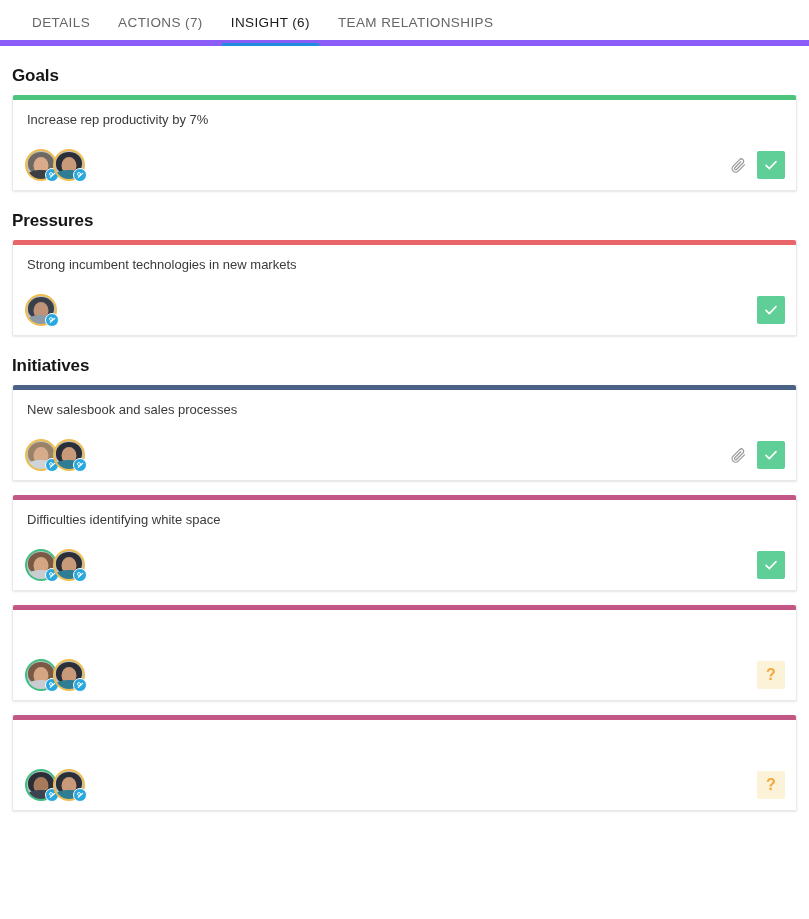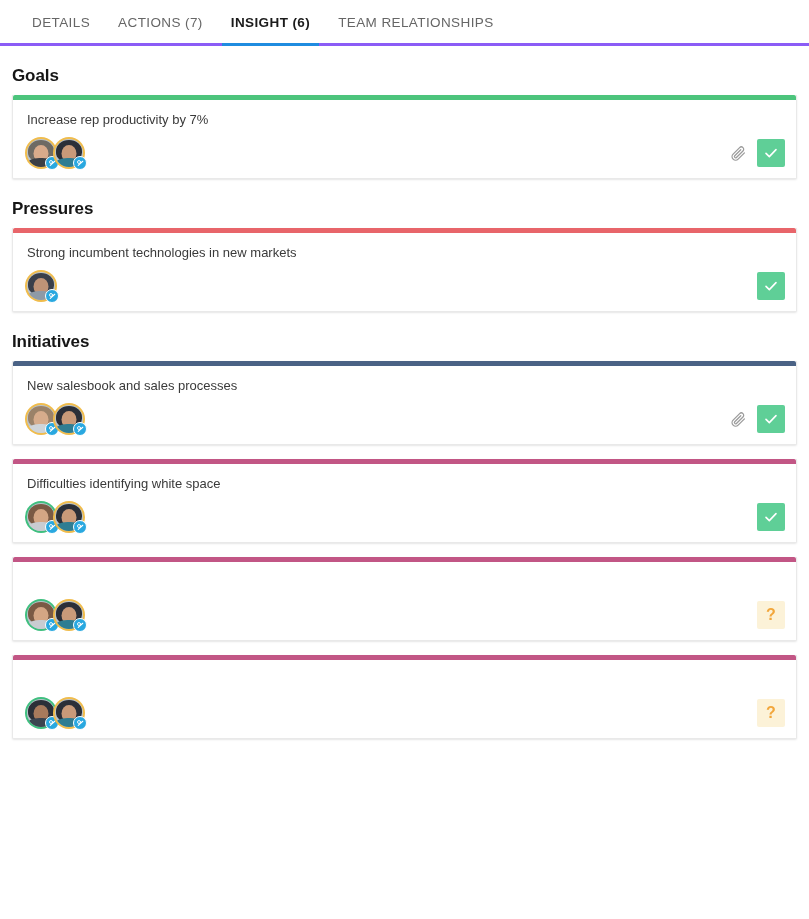--- a/index.html
+++ b/index.html
@@ -9,40 +9,40 @@
     height: 919px;
     background: #ffffff;
     font-family: "Liberation Sans", sans-serif;
     overflow: hidden;
   }
 
   
   .tabbar {
     position: relative;
     height: 46px;
-    border-bottom: 3px solid #8b5cf6;
+    border-bottom: 6px solid #8b5cf6;
     display: flex;
     align-items: flex-start;
     padding-left: 18px;
   }
   .tab {
     position: relative;
     height: 45px;
     display: flex;
     align-items: center;
     padding: 0 14px;
     font-size: 13.5px;
     letter-spacing: 0.4px;
     color: #666666;
     cursor: pointer;
     white-space: nowrap;
   }
   .tab.active {
     color: #1b1b1b;
-    font-weight: bold;
+    font-weight: normal;
   }
   .tab.active::after {
     content: "";
     position: absolute;
     left: 5px;
     right: 5px;
     bottom: -1px;
     height: 3px;
     background: var(--accent, #1f8ce0);
   }
@@ -60,21 +60,21 @@
     letter-spacing: -0.1px;
   }
 
   .card {
     position: relative;
     background: #ffffff;
     border: 1px solid #e9e9e9;
     border-top: none;
     border-radius: 0 0 2px 2px;
     box-shadow: 0 1px 2px rgba(0,0,0,0.10);
-    height: 84px;
+    height: 96px;
     margin-bottom: 14px;
     overflow: hidden;
   }
   .card-bar {
     height: 5px;
     width: 100%;
     border-radius: 2px 2px 0 0;
   }
   .card-text {
     font-size: 13px;

